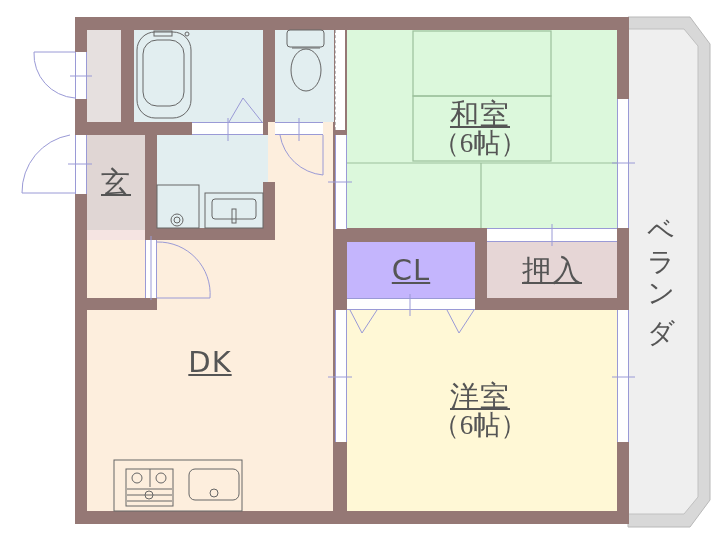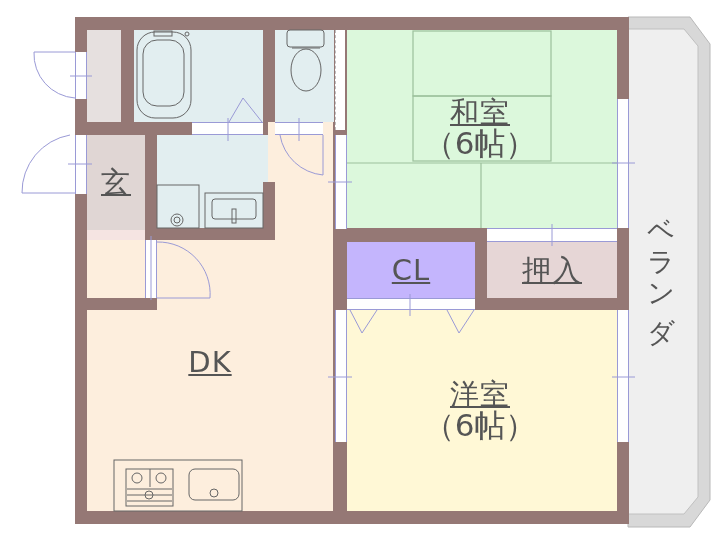--- a/index.html
+++ b/index.html
@@ -3,21 +3,21 @@
 <meta charset="utf-8">
 <style>
   html, body { margin:0; padding:0; }
   body { width:720px; height:540px; background:#ffffff; position:relative; overflow:hidden;
          font-family: "DejaVu Sans", "Liberation Sans", sans-serif; }
   .abs { position:absolute; box-sizing:border-box; }
   .wall { background:#957875; }
   .room { display:flex; align-items:center; justify-content:center; flex-direction:column;
           color:#555555; text-align:center; line-height:1.05; }
   .lbl { font-size:29px; letter-spacing:1px;text-decoration:underline; }
-  .lbl2 { font-size:31px; }
+  .lbl2 { font-size:27px;font-family:Liberation Serif, serif; }
   svg { position:absolute; left:0; top:0; }
 </style>
 </head>
 <body>
 
 <svg width="720" height="540">
   <polygon points="628,17 690,17 710,44 710,500 690,527 628,527" fill="#d8d8d8" stroke="#b8b8b8" stroke-width="1"></polygon>
   <polygon points="628,29 684,29 698,46 698,497 684,514 628,514" fill="#efefef" stroke="#c0c0c0" stroke-width="1"></polygon>
 </svg>
 <div class="abs room" style="left:636px; top:190px; width:50px; height:150px;">

